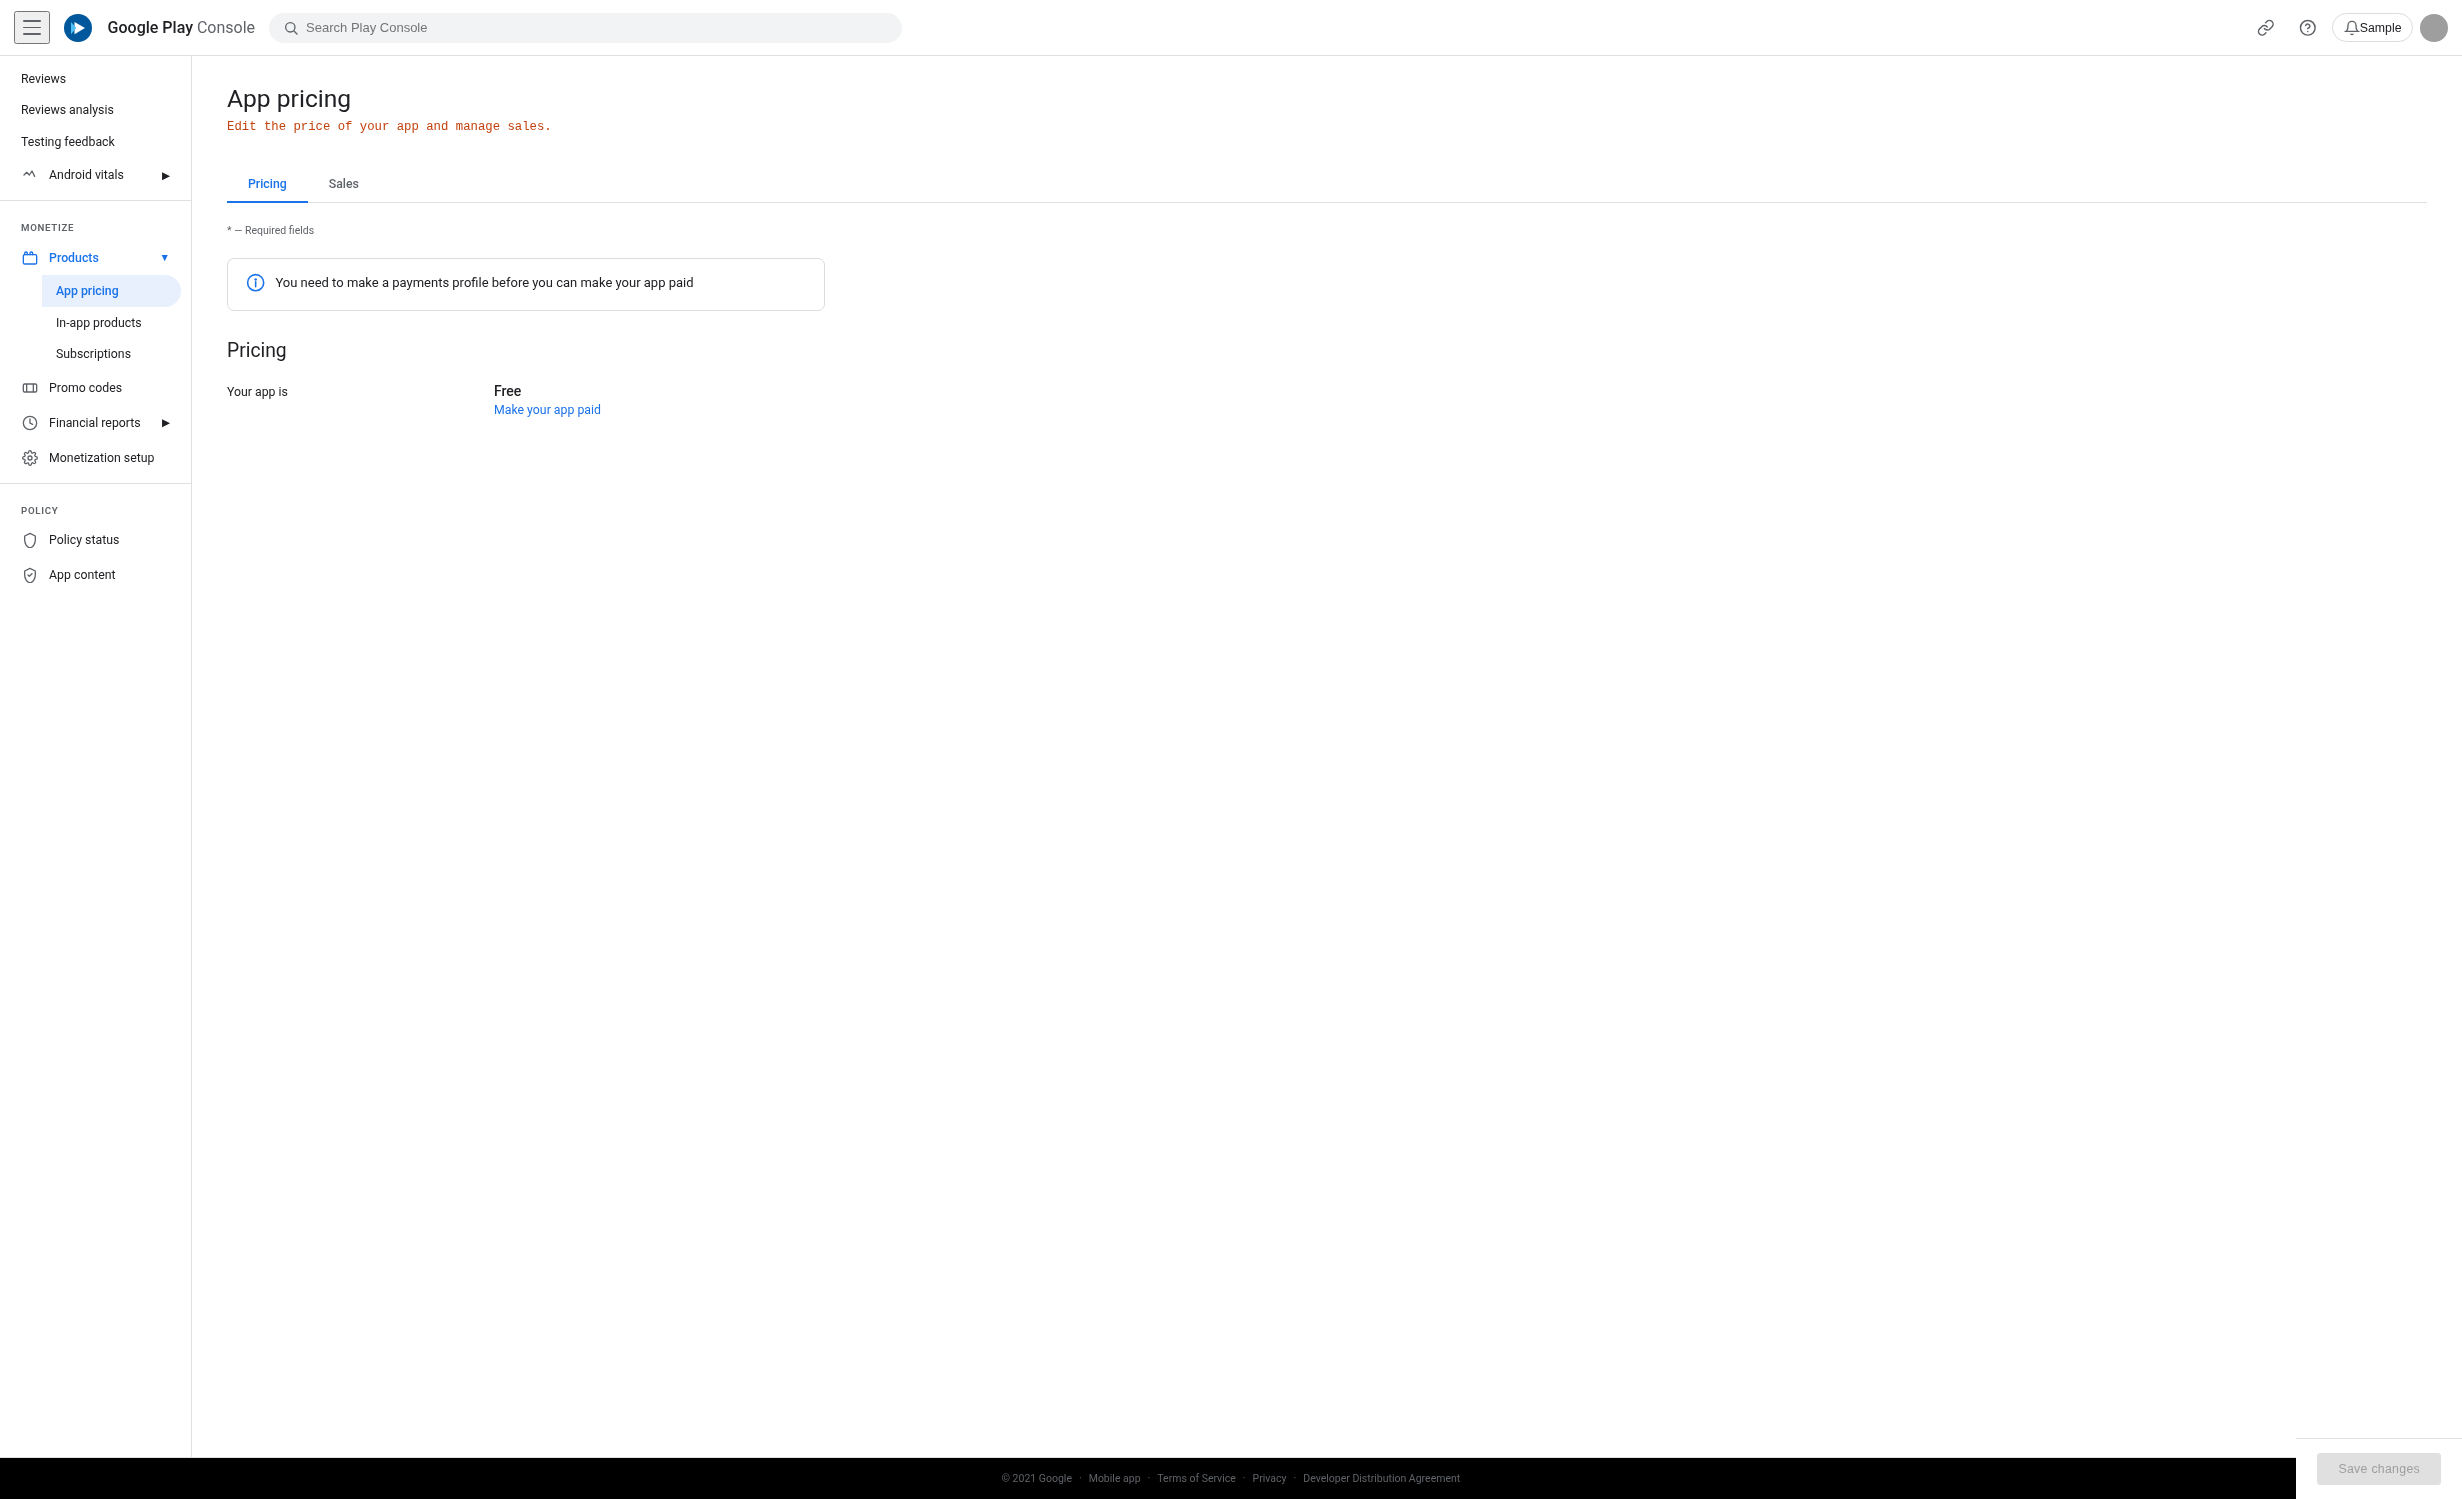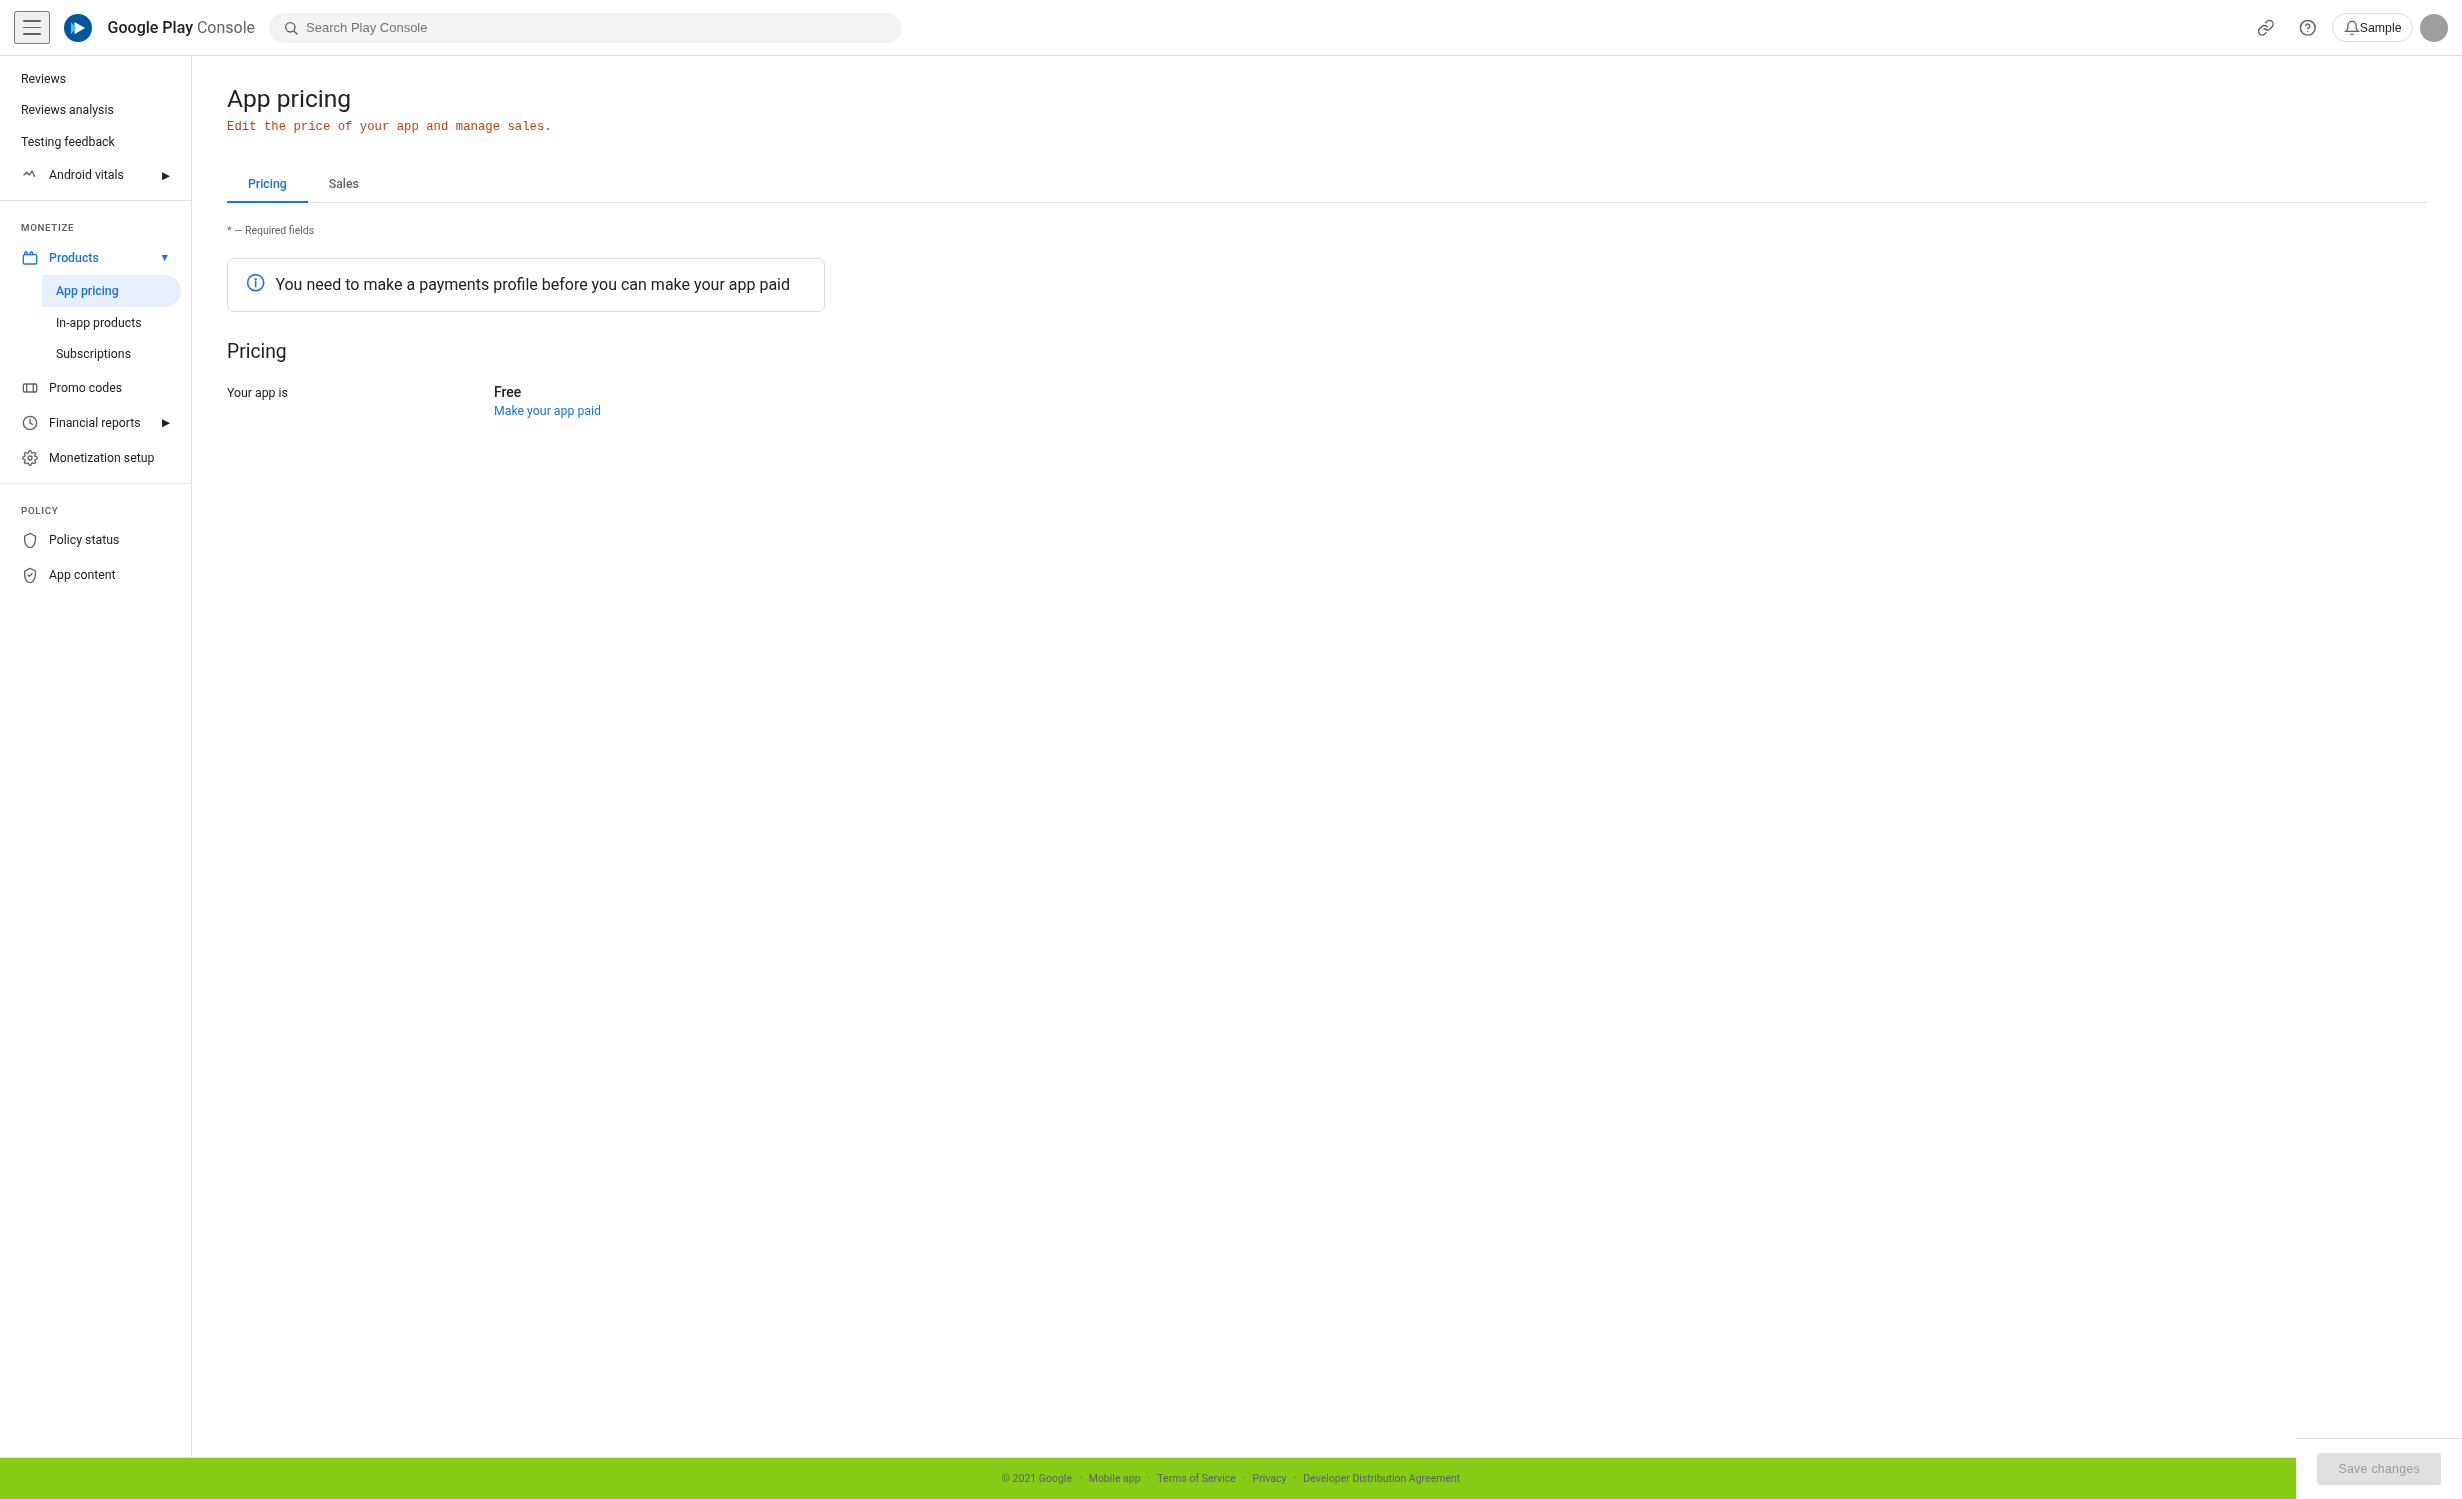--- a/index.html
+++ b/index.html
@@ -78,36 +78,36 @@
 
     .required-note { font-size: 10.5px; color: #5f6368; margin-bottom: 21px; }
 
     
     .info-box {
       display: flex; align-items: flex-start; gap: 10.5px;
       border: 0.9px solid #dadce0; border-radius: 7px; padding: 14px 17.6px;
       margin-bottom: 28px; max-width: 598px;
     }
     .info-icon { color: #1a73e8; font-size: 17.6px; flex-shrink: 0; }
-    .info-text { font-size: 16px; color: #202124; line-height: 1.5; }
+    .info-text { font-size: 13px; color: #202124; line-height: 1.5; }
 
     
     .section-title { font-size: 19.3px; font-weight: 400; color: #202124; margin-bottom: 21px; }
 
     .field-row { display: flex; align-items: flex-start; gap: 21px; margin-bottom: 21px; }
     .field-label { font-size: 12.3px; color: #202124; width: 246px; flex-shrink: 0; padding-top: 1.8px; }
     .field-value { font-size: 12.3px; color: #202124; }
     .field-value.bold { font-size: 14px; font-weight: 500; }
     .make-paid-link { color: #1a73e8; cursor: pointer; font-size: 12.3px; text-decoration: none; display: block; margin-top: 3.5px; }
 
     
     .footer {
       border-top: 0.9px solid #e0e0e0; padding: 14px 35px;
       display: flex; align-items: center; justify-content: center;
-      gap: 7px; font-size: 10.5px; color: #5f6368; background: #84cc16; flex-shrink: 0;
+      gap: 7px; font-size: 10.5px; color: #5f6368; background: #000000; flex-shrink: 0;
     }
     .footer-dot { color: #5f6368; }
     .footer-link { color: #5f6368; cursor: pointer; text-decoration: none; }
 
     
     .save-bar {
       position: fixed; bottom: 0; right: 0; padding: 14px 21px;
       background: #fff; border-top: 0.9px solid #e0e0e0;
     }
     .save-btn {

